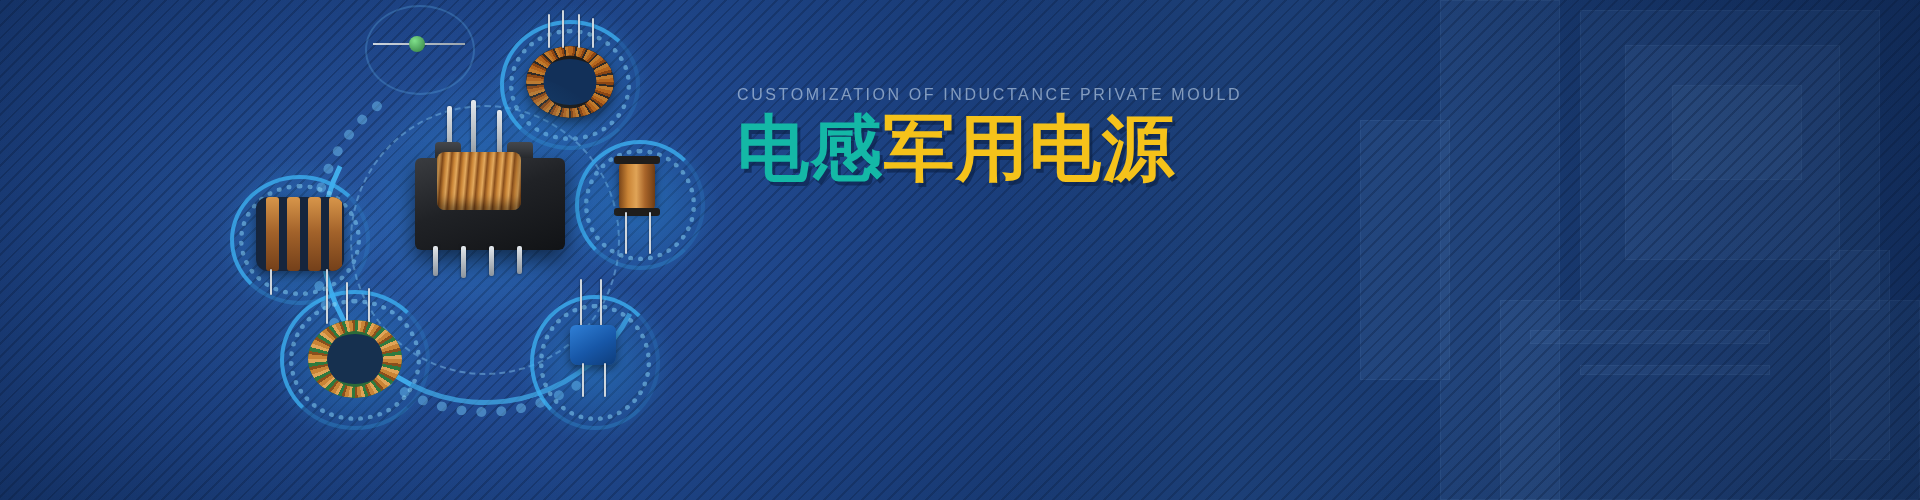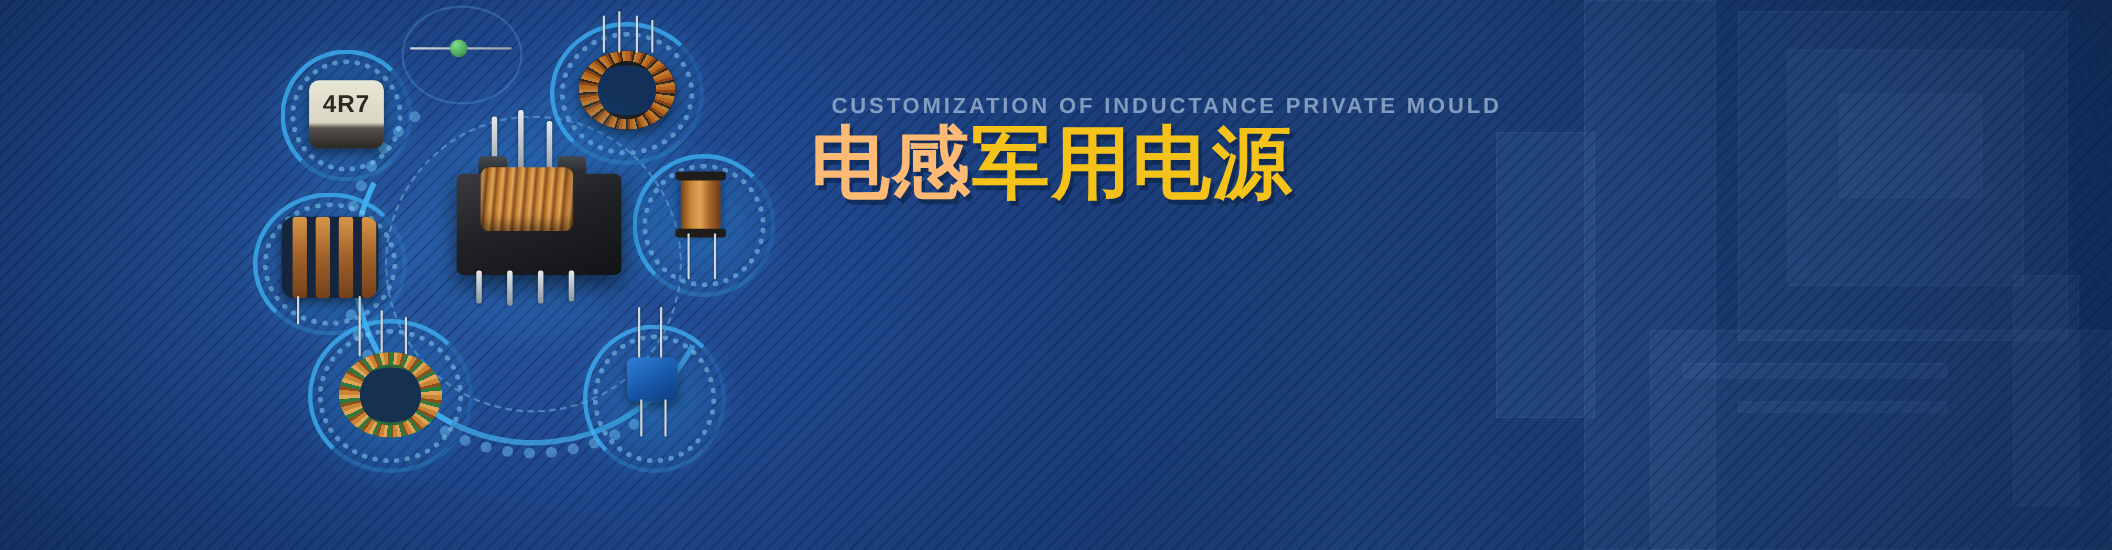--- a/index.html
+++ b/index.html
@@ -239,34 +239,34 @@
   .wire-bead{
     position:absolute; left:44px; top:31px; width:16px; height:16px;
     border-radius:50%;
     background:radial-gradient(circle at 35% 30%,#7fe08a,#2f7a3e);
   }
 
   
   .content{ position:absolute; left:737px; top:0; width:1100px; height:500px; }
 
   .eyebrow{
-    position:absolute; left:19px; top:86px;
+    position:absolute; left:0; top:86px;
     color:rgba(196,214,236,.62);
-    font-size:20px; letter-spacing:2.6px; font-weight:700;
+    font-size:16px; letter-spacing:2.6px; font-weight:400;
     white-space:nowrap;
   }
 
   .headline{
     position:absolute; left:0; top:112px;
     font-size:72px; font-weight:bold; line-height:1;
     letter-spacing:1px; white-space:nowrap;
     font-family:"DejaVu Sans","Liberation Sans",sans-serif;
   }
   .headline .w{
-    color:#fdba74;
+    color:#14b8a6;
     text-shadow:3px 4px 0 rgba(10,30,64,.55);
   }
   .headline .y{
     color:#f5c21a;
     text-shadow:3px 4px 0 rgba(10,30,64,.55);
   }
 
   .pillbar{
     position:absolute; left:2px; top:194px;
     width:620px; height:48px;
@@ -322,28 +322,20 @@
     <div class="big-arc"></div>
     <div class="big-arc2"></div>
     <div class="big-arc3"></div>
 
     <div class="pod pod-wire">
       <div class="ring-dim" style="inset:0;"></div>
       <div class="wire"></div>
       <div class="wire-bead"></div>
     </div>
 
-    <div class="pod pod-smd">
-      <div class="glow"></div>
-      <div class="halo"></div>
-      <div class="halo2"></div>
-      <div class="smd">
-        <span>4R7</span>
-      </div>
-    </div>
 
     <div class="pod pod-tor1">
       <div class="glow"></div>
       <div class="halo"></div>
       <div class="halo2"></div>
       <div class="toroid"></div>
       <div class="lead" style="left:48px;top:-6px;height:34px;"></div>
       <div class="lead" style="left:62px;top:-10px;height:38px;"></div>
       <div class="lead" style="left:78px;top:-6px;height:34px;"></div>
       <div class="lead" style="left:92px;top:-2px;height:30px;"></div>

